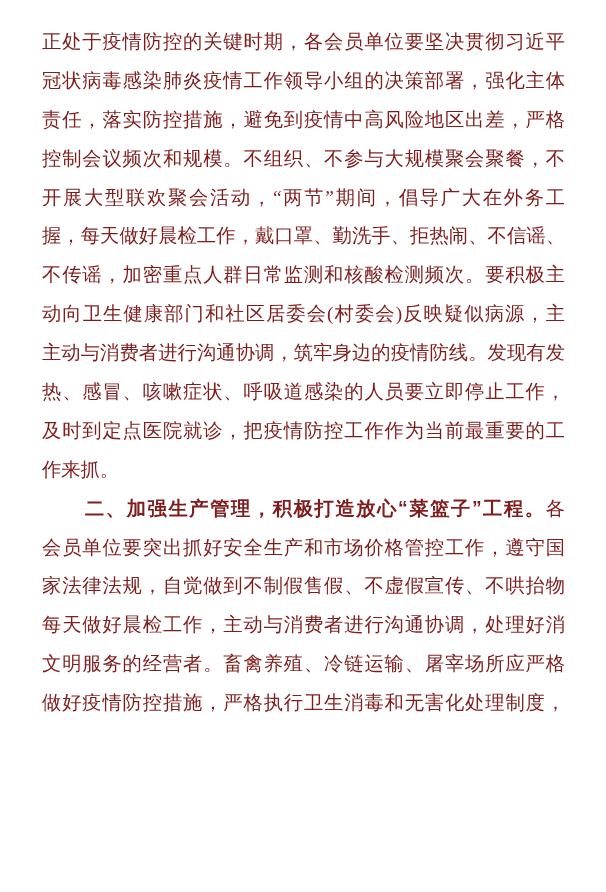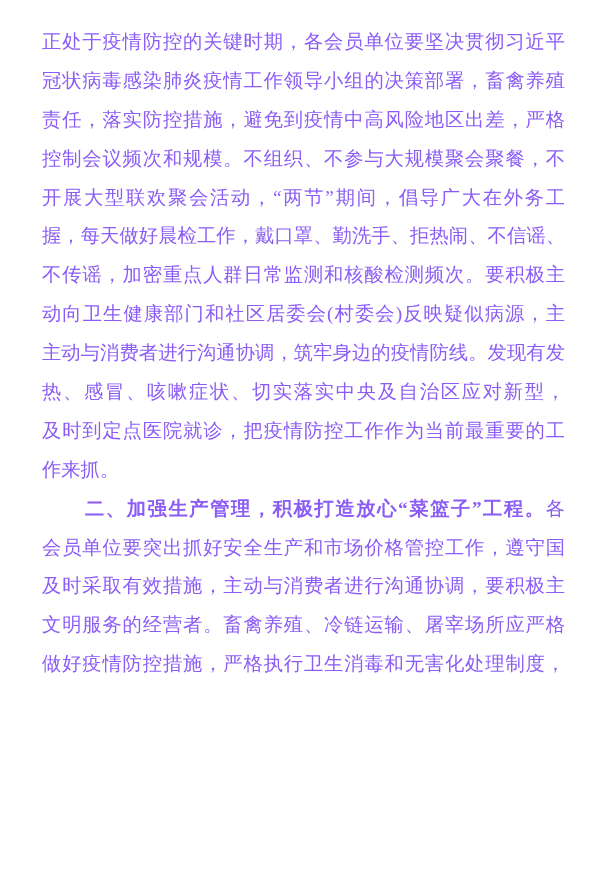--- a/index.html
+++ b/index.html
@@ -43,44 +43,45 @@
   }
   .line.no-justify {
     text-align: right;
     text-align-last: left;
   }
   .line.indent {
     text-indent: 43px;
   }
   .heading-bold {
     font-weight: 700;
-    font-family: Liberation Serif, serif;
+    font-family: Liberation Sans, sans-serif;
     margin-top: 18px;
   }
 </style>
 </head>
 <body>
 
 <div class="page">
-  <div class="doc-body" id="doc-body" style="background: rgb(255, 255, 255); color: #8b5cf6;">
+  <div class="doc-body" id="doc-body" style="background: rgb(255, 255, 255); color: #7f1d1d;">
       <div class="paragraph">
         <div class="line"><span>正处于疫情防控的关键时期，各会员单位要坚决贯彻习近平</span></div>
-        <div class="line"><span>冠状病毒感染肺炎疫情工作领导小组的决策部署，畜禽养殖</span></div>
+        <div class="line"><span>冠状病毒感染肺炎疫情工作领导小组的决策部署，强化主体</span></div>
         <div class="line"><span>责任，落实防控措施，避免到疫情中高风险地区出差，严格</span></div>
         <div class="line"><span>控制会议频次和规模。不组织、不参与大规模聚会聚餐，不</span></div>
         <div class="line"><span>开展大型联欢聚会活动，“两节”期间，倡导广大在外务工</span></div>
         <div class="line"><span>握，每天做好晨检工作，戴口罩、勤洗手、拒热闹、不信谣、</span></div>
         <div class="line"><span>不传谣，加密重点人群日常监测和核酸检测频次。要积极主</span></div>
         <div class="line"><span>动向卫生健康部门和社区居委会(村委会)反映疑似病源，主</span></div>
         <div class="line"><span>主动与消费者进行沟通协调，筑牢身边的疫情防线。发现有发</span></div>
-        <div class="line"><span>热、感冒、咳嗽症状、切实落实中央及自治区应对新型，</span></div>
+        <div class="line"><span>热、感冒、咳嗽症状、呼吸道感染的人员要立即停止工作，</span></div>
         <div class="line"><span>及时到定点医院就诊，把疫情防控工作作为当前最重要的工</span></div>
         <div class="line no-justify"><span>作来抓。</span></div>
       </div>
       <div class="paragraph">
         <div class="line indent"><span class="heading-bold">二、加强生产管理，积极打造放心“菜篮子”工程。</span><span>各</span></div>
         <div class="line"><span>会员单位要突出抓好安全生产和市场价格管控工作，遵守国</span></div>
-        <div class="line"><span>及时采取有效措施，主动与消费者进行沟通协调，要积极主</span></div>
+        <div class="line"><span>家法律法规，自觉做到不制假售假、不虚假宣传、不哄抬物</span></div>
+        <div class="line"><span>每天做好晨检工作，主动与消费者进行沟通协调，处理好消</span></div>
         <div class="line"><span>文明服务的经营者。畜禽养殖、冷链运输、屠宰场所应严格</span></div>
         <div class="line"><span>做好疫情防控措施，严格执行卫生消毒和无害化处理制度，</span></div>
       </div>
     </div>
 </div>
 
 </body></html>

